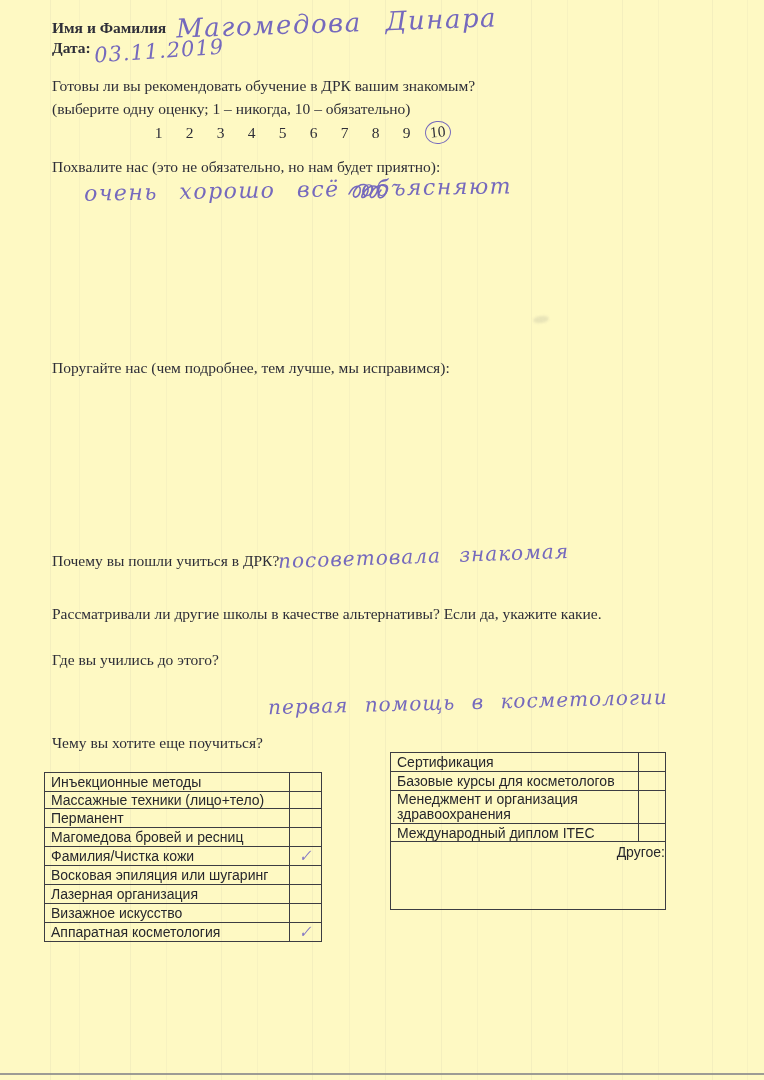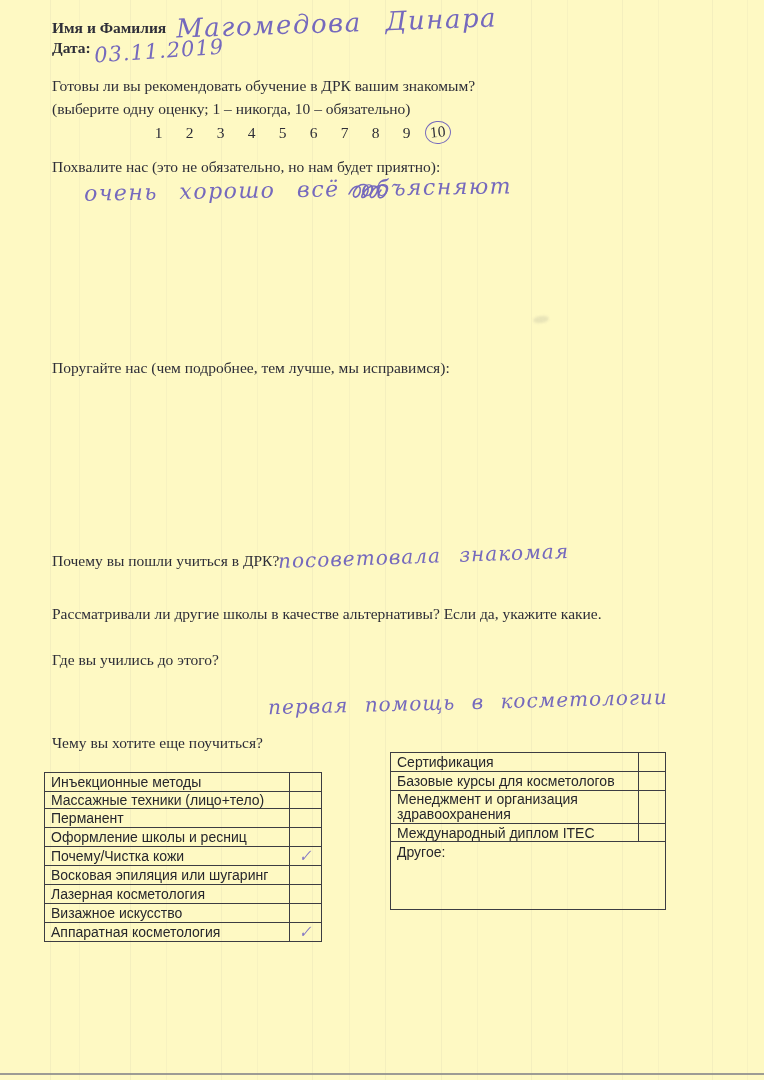--- a/index.html
+++ b/index.html
@@ -57,21 +57,21 @@
   }
   .mark{
     font-family:"DejaVu Serif", serif;
     font-style:italic;
     color:#8579c5;
     font-size:15px;
     display:inline-block;
     transform:rotate(-8deg) skewX(-8deg);
   }
   .two-line{white-space:normal !important;line-height:15px;padding-top:1px !important;padding-bottom:1px !important;}
-  .other-cell{vertical-align:top;padding-top:2px !important;}
+  .other-cell{vertical-align:top;padding-top:2px !important;text-align:right;}
   .stripes{
     position:absolute;left:0;top:0;width:1px;height:1080px;background:transparent;
     box-shadow:
       50px 0 0 rgba(120,110,130,.07), 79px 0 0 rgba(120,110,130,.05),
       130px 0 0 rgba(120,110,130,.07),166px 0 0 rgba(120,110,130,.05),
       221px 0 0 rgba(120,110,130,.07),257px 0 0 rgba(120,110,130,.05),
       312px 0 0 rgba(120,110,130,.07),349px 0 0 rgba(120,110,130,.05),
       385px 0 0 rgba(120,110,130,.07),441px 0 0 rgba(120,110,130,.07),
       477px 0 0 rgba(120,110,130,.05),531px 0 0 rgba(120,110,130,.07),
       567px 0 0 rgba(120,110,130,.05),622px 0 0 rgba(120,110,130,.07),
@@ -144,33 +144,33 @@
     </tr>
     <tr style="height:16px">
       <td>Массажные техники (лицо+тело)</td>
       <td class="check-cell"><span class="mark"></span></td>
     </tr>
     <tr style="height:19px">
       <td>Перманент</td>
       <td class="check-cell"><span class="mark"></span></td>
     </tr>
     <tr style="height:19px">
-      <td>Оформление школы и ресниц</td>
-      <td class="check-cell"><span class="mark"></span></td>
-    </tr>
-    <tr style="height:19px">
-      <td>Почему/Чистка кожи</td>
+      <td>Магомедова бровей и ресниц</td>
+      <td class="check-cell"><span class="mark"></span></td>
+    </tr>
+    <tr style="height:19px">
+      <td>Фамилия/Чистка кожи</td>
       <td class="check-cell"><span class="mark">✓</span></td>
     </tr>
     <tr style="height:19px">
       <td>Восковая эпиляция или шугаринг</td>
       <td class="check-cell"><span class="mark"></span></td>
     </tr>
     <tr style="height:19px">
-      <td>Лазерная косметология</td>
+      <td>Лазерная организация</td>
       <td class="check-cell"><span class="mark"></span></td>
     </tr>
     <tr style="height:19px">
       <td>Визажное искусство</td>
       <td class="check-cell"><span class="mark"></span></td>
     </tr>
     <tr style="height:19px">
       <td>Аппаратная косметология</td>
       <td class="check-cell"><span class="mark">✓</span></td>
     </tr>

